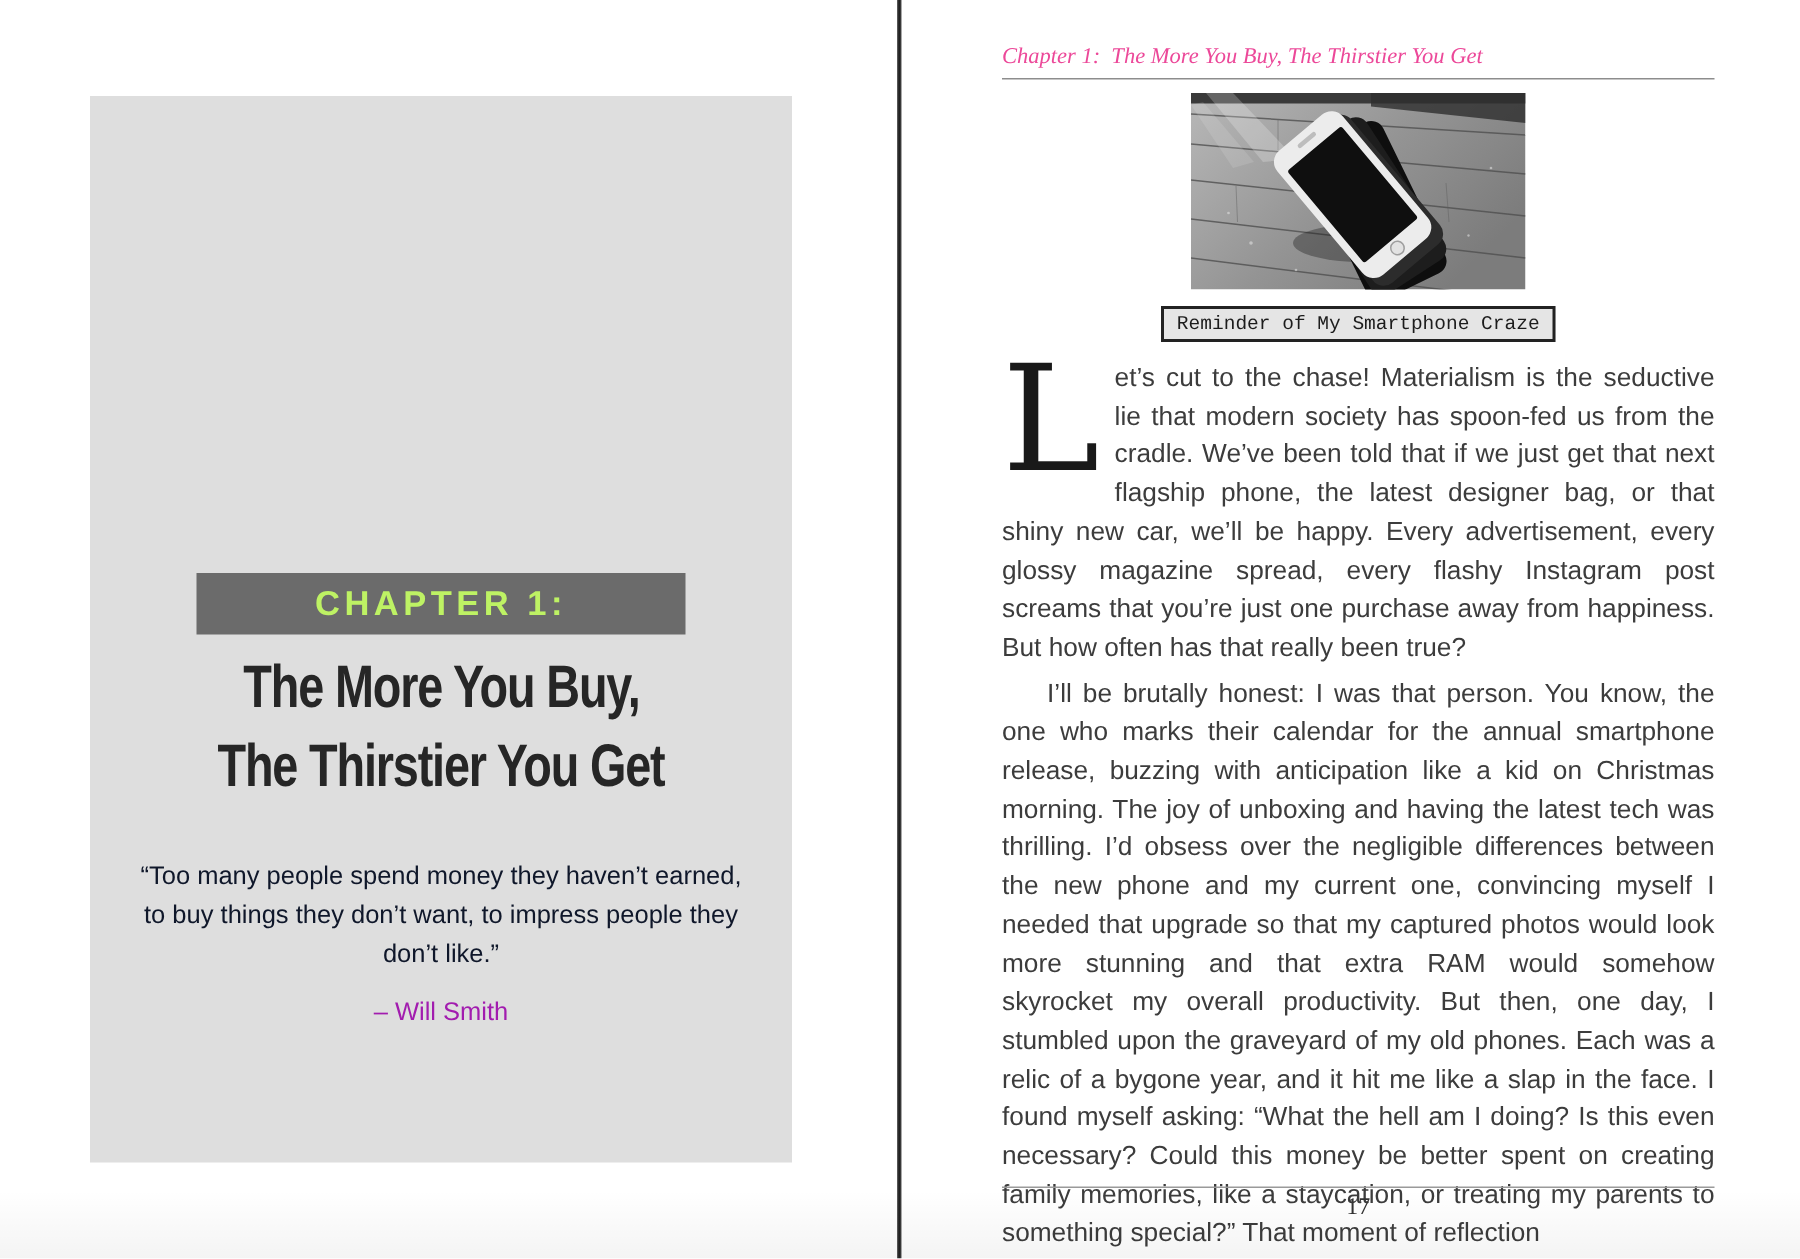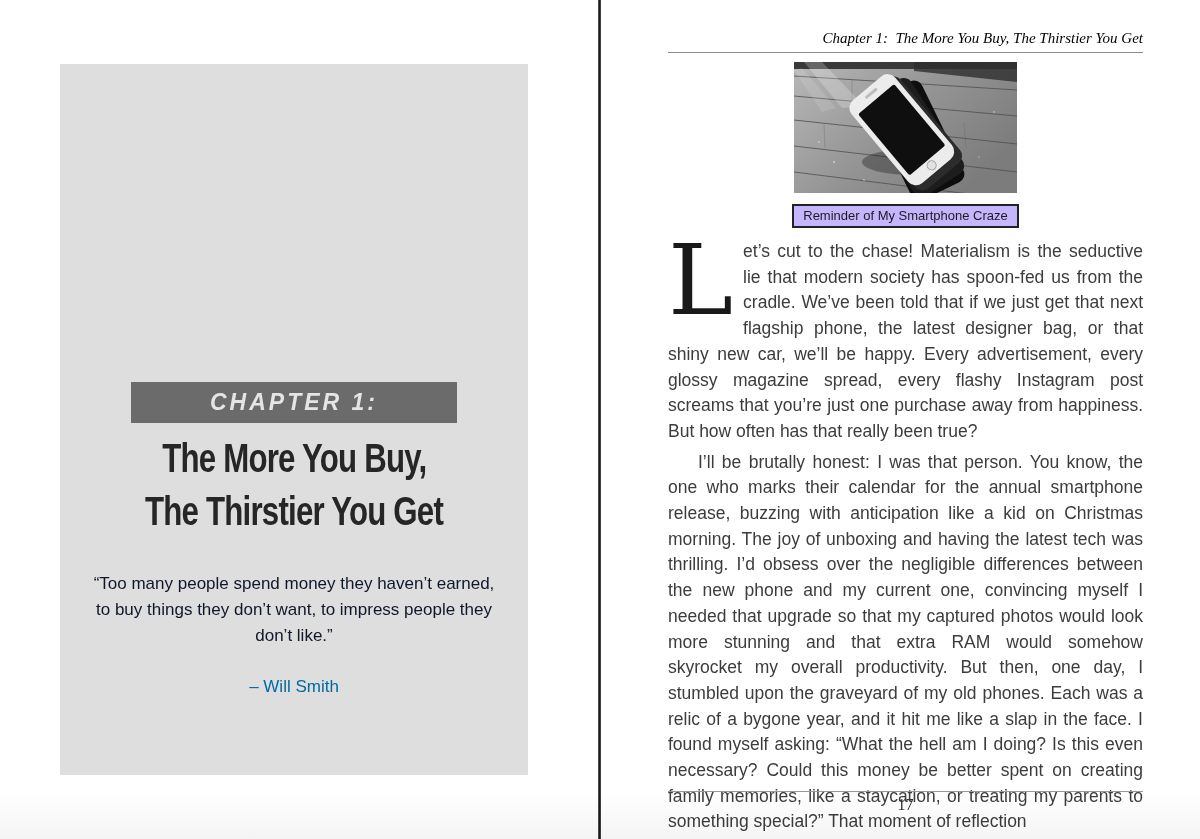--- a/index.html
+++ b/index.html
@@ -14,43 +14,43 @@
 
   
   .bottom-shade { position:absolute; left:0; bottom:0; width:1200px; height:46px;
     background:linear-gradient(to bottom, rgba(0,0,0,0), rgba(0,0,0,0.045)); pointer-events:none; }
 
   
   .left-panel { position:absolute; left:60px; top:64px; width:468px; height:711px;
     background:#dedede; text-align:center; }
 
   .chapter-banner { margin:318px auto 0 auto; width:326px; height:41px;
-    background:#6b6b6b; color:#e5e5e5; font-weight:bold; font-size:23px; line-height:41px;
-    letter-spacing:3px;font-style:italic; }
+    background:#6b6b6b; color:#bef264; font-weight:bold; font-size:23px; line-height:41px;
+    letter-spacing:3px; }
 
   .chapter-title { margin-top:9px; color:#262626; font-weight:bold;
     font-size:40px; line-height:53px; }
   .chapter-title .tline { display:inline-block; transform:scaleX(0.78);
     letter-spacing:-1px; white-space:nowrap; }
 
   .chapter-quote { margin:33px auto 0 auto; width:412px; color:#0f172a;
     font-size:17px; line-height:26px; }
-  .quote-attribution { margin-top:28px; color:#0369a1; font-size:17px; }
+  .quote-attribution { margin-top:16px; color:#a21caf; font-size:17px; }
 
   
   .running-header { position:absolute; left:668px; top:30px; width:475px;
-    text-align:right; font-family:"Liberation Serif", serif; font-style:italic;
-    font-size:15px; color:#000000; white-space:pre; }
+    text-align:left; font-family:"Liberation Serif", serif; font-style:italic;
+    font-size:15px; color:#ec4899; white-space:pre; }
   .header-rule { position:absolute; left:668px; top:52px; width:475px; height:0;
     border-top:1px solid #8d8d8d; }
 
   .figure-block { position:absolute; left:668px; top:62px; width:475px; text-align:center; }
   .figure-photo { display:block; margin:0 auto; }
   .figure-caption { display:inline-block; margin-top:11px; border:2px solid #222222;
-    background:#c4b5fd; padding:2px 9px 3px 9px; font-size:13px; color:#1c1c1c; }
+    background:#e5e5e5; padding:2px 9px 3px 9px; font-size:13px; color:#1c1c1c;font-family:Liberation Mono, monospace; }
 
   .body-text { position:absolute; left:668px; top:239px; width:475px;
     font-size:17.5px; line-height:25.7px; color:#3c3c3c; text-align:justify; }
   .dropcap { float:left; font-family:"DejaVu Serif", serif; font-size:98px;
     line-height:76px; height:76px; margin:3px 10px 0 0; color:#191919; }
   .para-2 { margin-top:5px; text-indent:30px; }
 
   .footer-rule { position:absolute; left:668px; top:791px; width:475px; height:0;
     border-top:1px solid #9a9a9a; }
   .page-number { position:absolute; left:668px; top:796px; width:475px; text-align:center;

